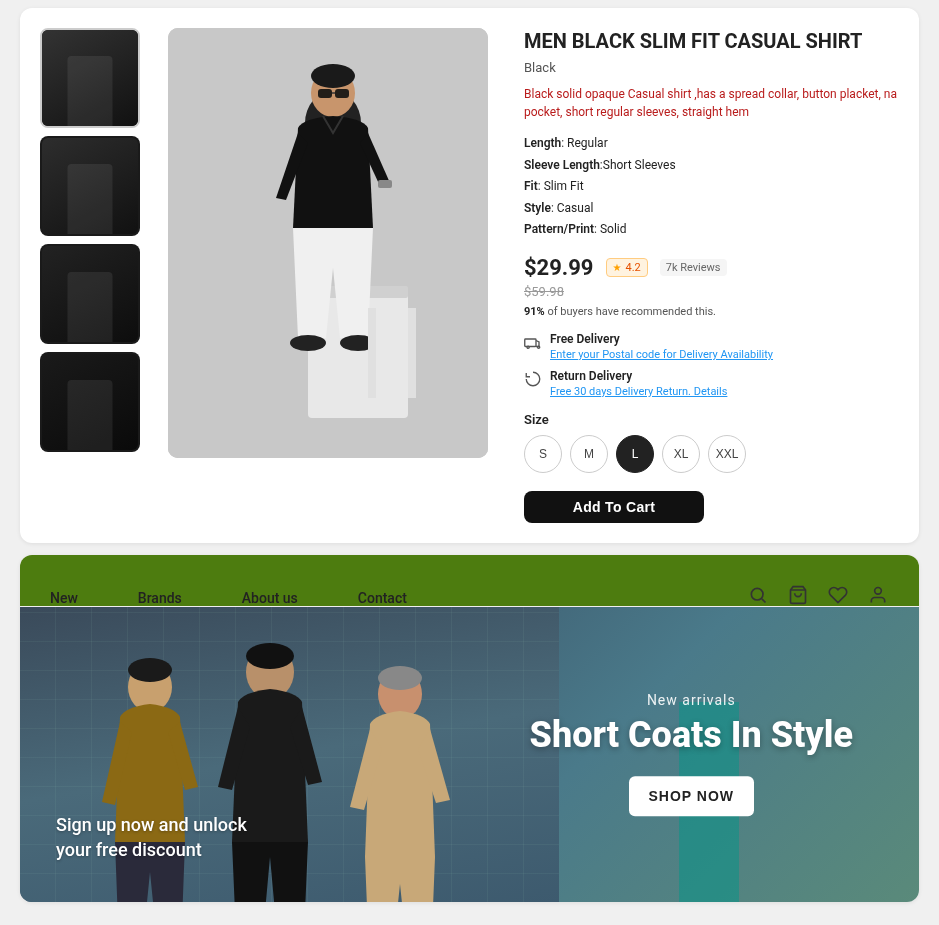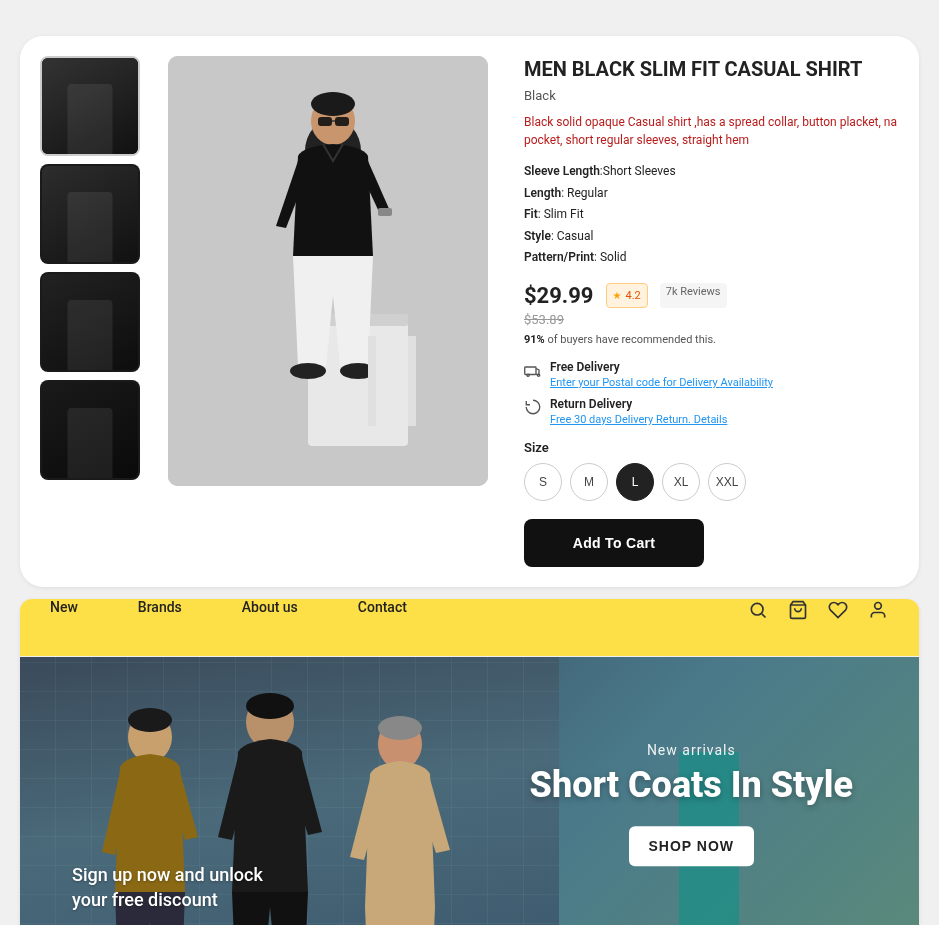--- a/index.html
+++ b/index.html
@@ -6,22 +6,22 @@
     body {
       font-family: -apple-system, BlinkMacSystemFont, 'Segoe UI', Roboto, sans-serif;
       background: #f0f0f0;
       width: 939px;
       min-height: 925px;
     }
 
     
     .product-card {
       background: #fff;
-      border-radius: 23px;
-      margin: 36px 20px 12px 20px;
+      border-radius: 12px;
+      margin: 8px 20px 12px 20px;
       padding: 20px;
       display: flex;
       gap: 28px;
       box-shadow: 0 1px 4px rgba(0,0,0,0.08);
     }
 
     .thumbnails {
       display: flex;
       flex-direction: column;
       gap: 8px;
@@ -121,20 +121,21 @@
       margin-bottom: 14px;
     }
 
     .product-attributes span {
       font-weight: 600;
       color: #222;
     }
 
     .price-section {
       display: flex;
+      align-items: center;
       gap: 12px;
       margin-bottom: 4px;
     }
 
     .price-current {
       font-size: 22px;
       font-weight: 700;
       color: #222;
     }
 
@@ -239,45 +240,45 @@
     }
 
     .size-btn.active {
       background: #222;
       color: #fff;
       border-color: #222;
     }
 
     .add-to-cart-btn {
       width: 180px;
-      height: 48px;
+      height: 32px;
       background: #111;
       color: #fff;
       border: none;
       border-radius: 8px;
       font-size: 14px;
       font-weight: 600;
       cursor: pointer;
       letter-spacing: 0.3px;
     }
 
     
     .bottom-section {
       margin: 0 20px;
       border-radius: 12px;
       overflow: hidden;
       box-shadow: 0 1px 4px rgba(0,0,0,0.08);
     }
 
     .navbar {
-      background: #fde047;
-      display: flex;
-      align-items: flex-start;
+      background: #4d7c0f;
+      display: flex;
+      align-items: flex-end;
       padding: 0 30px;
-      height: 58px;
+      height: 52px;
       border-bottom: 1px solid #f0f0f0;
     }
 
     .nav-links {
       display: flex;
       gap: 60px;
       flex: 1;
     }
 
     .nav-link {
@@ -309,21 +310,21 @@
     .hero-banner {
       position: relative;
       height: 295px;
       background: linear-gradient(135deg, #2c3e50 0%, #3d5a6e 30%, #4a7a8a 60%, #5a8a7a 100%);
       overflow: hidden;
     }
 
     .hero-left-content {
       position: absolute;
       bottom: 40px;
-      left: 52px;
+      left: 36px;
       z-index: 10;
     }
 
     .hero-left-text {
       font-size: 18px;
       color: #fff;
       font-weight: 500;
       line-height: 1.4;
       text-shadow: 0 1px 3px rgba(0,0,0,0.3);
     }
@@ -460,39 +461,39 @@
 
   <div class="product-details">
 
     <h1 class="product-title">MEN BLACK SLIM FIT CASUAL SHIRT</h1>
 
     <p class="product-color">Black</p>
 
     <p class="product-description">Black solid opaque Casual shirt ,has a spread collar, button placket, na pocket, short regular sleeves, straight hem</p>
 
     <div class="product-attributes">
+      <div><span>Length</span>: <span style="font-weight:400;">Regular</span></div>
       <div><span>Sleeve Length</span>:<span style="font-weight:400;">Short Sleeves</span></div>
-      <div><span>Length</span>: <span style="font-weight:400;">Regular</span></div>
       <div><span>Fit</span>: <span style="font-weight:400;">Slim Fit</span></div>
       <div><span>Style</span>: <span style="font-weight:400;">Casual</span></div>
       <div><span>Pattern/Print</span>: <span style="font-weight:400;">Solid</span></div>
     </div>
 
     
     <div class="price-section">
       <span class="price-current">$29.99</span>
       <div class="rating-badge">
         <span class="star-icon">★</span>
         <span>4.2</span>
       </div>
       <span class="reviews-link">7k Reviews</span>
     </div>
 
     <div style="display:flex; align-items:center; gap:12px; margin-bottom:6px;">
-      <span class="price-original">$53.89</span>
+      <span class="price-original">$59.98</span>
     </div>
 
     <p class="recommend-text">
       <strong>91%</strong>
       <span>of buyers have recommended this.</span>
     </p>
 
     
     <div class="delivery-section">
       <div class="delivery-row">

